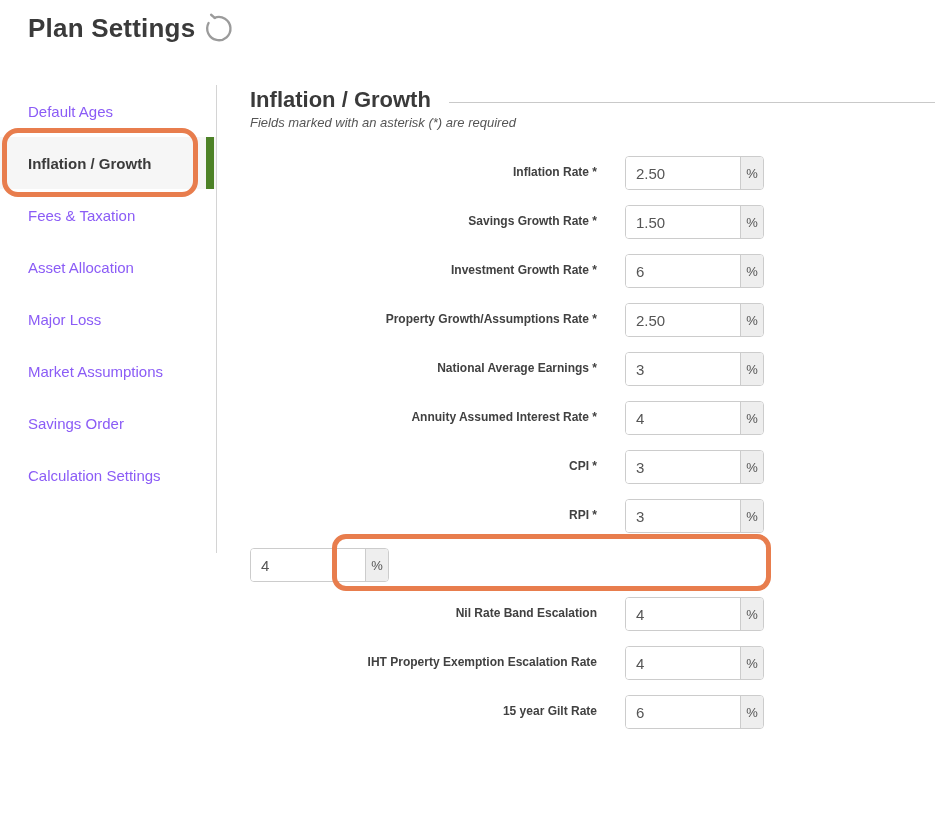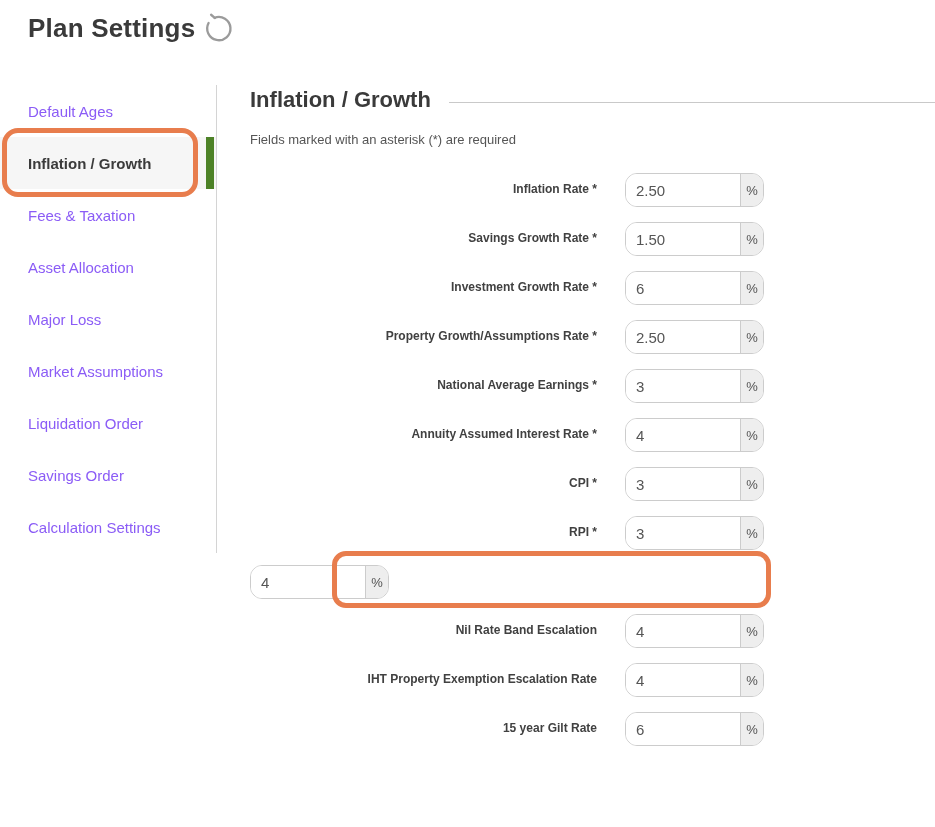--- a/index.html
+++ b/index.html
@@ -28,26 +28,26 @@
   .side-item{position:relative;height:52px;display:flex;align-items:center;padding-left:28px;font-size:15px;color:#8b5cf6;cursor:pointer;}
   .side-item.active{background:#f6f6f6;font-weight:700;color:#3b3b3b;}
   .active-bar{position:absolute;right:2px;top:0;width:8px;height:100%;background:var(--accent-green);}
   .sidebar-annot{position:absolute;left:2px;top:-9px;width:196px;height:69px;border:5px solid var(--highlight-orange);border-radius:16px;pointer-events:none;z-index:5;}
 
   
   .panel{position:absolute;left:250px;top:85px;width:685px;}
   .panel-head{display:flex;align-items:center;height:30px;}
   .panel-title{font-size:22px;font-weight:600;color:#3a3a3a;white-space:nowrap;}
   .panel-rule{flex:1;height:1px;background:#c9c9c9;margin-left:18px;margin-top:4px;}
-  .panel-note{margin-top:17px;font-size:13px;color:#555;}
+  .panel-note{font-size:13px;color:#555;font-style:italic;}
 
   .form{margin-top:26px;}
   .form-row{position:relative;display:flex;align-items:center;height:34px;margin-bottom:15px;}
   .form-label{width:347px;text-align:right;font-size:12px;font-weight:700;color:#414141;margin-right:28px;line-height:1.15;}
-  .input-group{display:flex;width:139px;height:34px;border:1px solid var(--border-gray);border-radius:12px;background:#fff;overflow:hidden;flex-shrink:0;}
+  .input-group{display:flex;width:139px;height:34px;border:1px solid var(--border-gray);border-radius:4px;background:#fff;overflow:hidden;flex-shrink:0;}
   .input-group input{flex:1;min-width:0;border:none;outline:none;padding:0 4px 0 10px;font-size:15px;color:#555;font-family:inherit;background:#fff;}
   .suffix{width:23px;background:#eeeeee;border-left:1px solid var(--border-gray);display:flex;align-items:center;justify-content:center;font-size:13px;color:#555;}
 
   .toggle{position:relative;width:46px;height:21px;border-radius:11px;background:var(--toggle-track);cursor:pointer;flex-shrink:0;margin-top:2px;}
   .toggle .knob{position:absolute;top:-4px;width:29px;height:29px;border-radius:50%;background:var(--toggle-knob);box-shadow:0 1px 2px rgba(0,0,0,.25);}
   .toggle.on .knob{right:-3px;}
 
   .row-annot{position:absolute;left:82px;top:-14px;width:439px;height:57px;border:5px solid var(--highlight-orange);border-radius:14px;pointer-events:none;z-index:5;}
 </style>
 </head>
@@ -80,23 +80,20 @@
         <span>Fees &amp; Taxation</span>
       </div>
       <div class="side-item">
         <span>Asset Allocation</span>
       </div>
       <div class="side-item">
         <span>Major Loss</span>
       </div>
       <div class="side-item">
         <span>Market Assumptions</span>
-      </div>
-      <div class="side-item">
-        <span>Liquidation Order</span>
       </div>
       <div class="side-item">
         <span>Savings Order</span>
       </div>
       <div class="side-item">
         <span>Calculation Settings</span>
       </div>
     </nav>
 
   <section class="panel">

